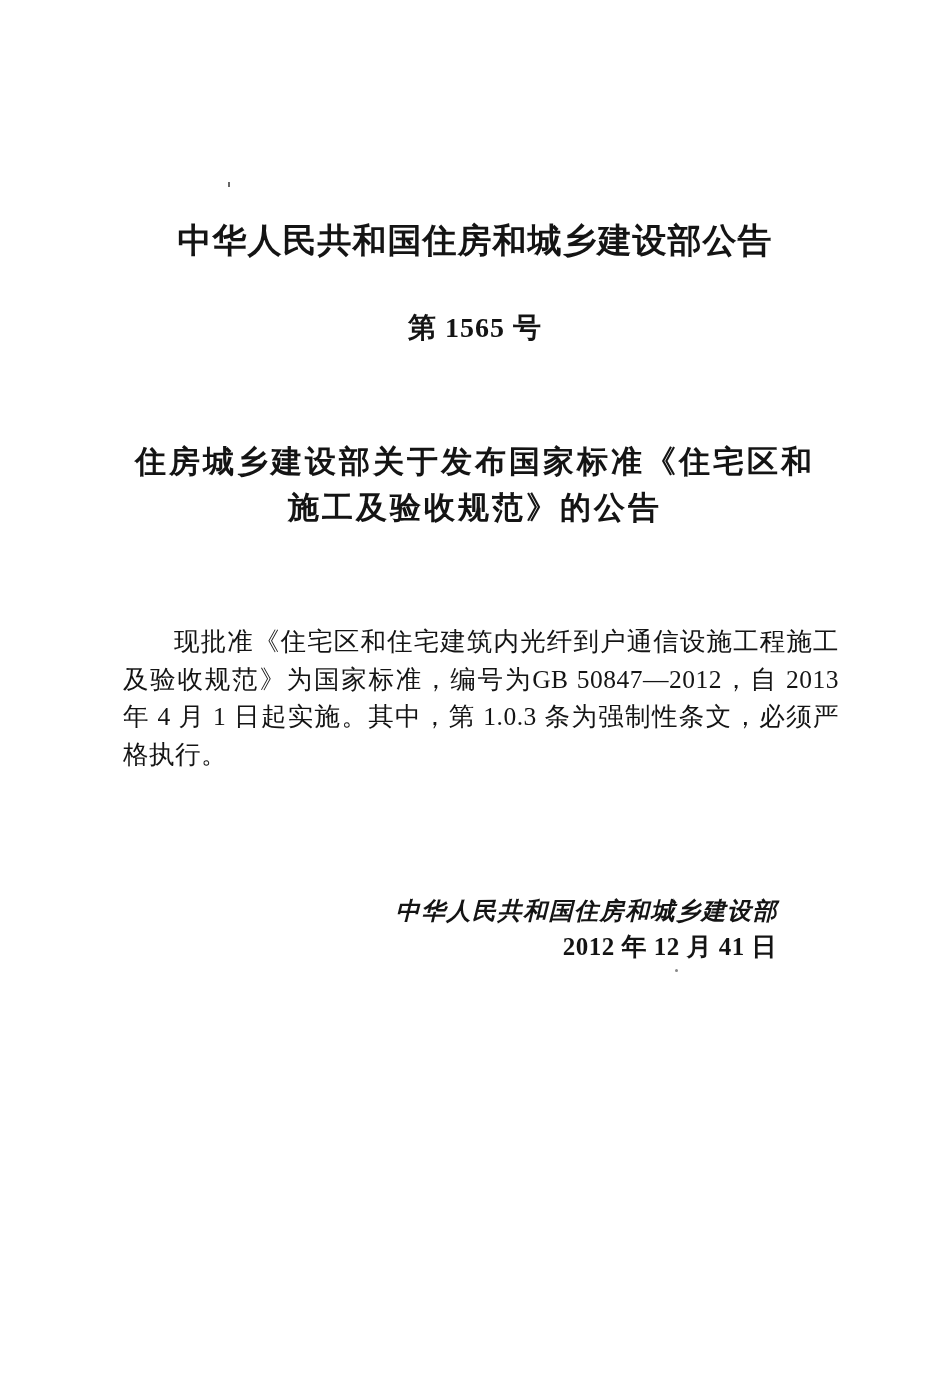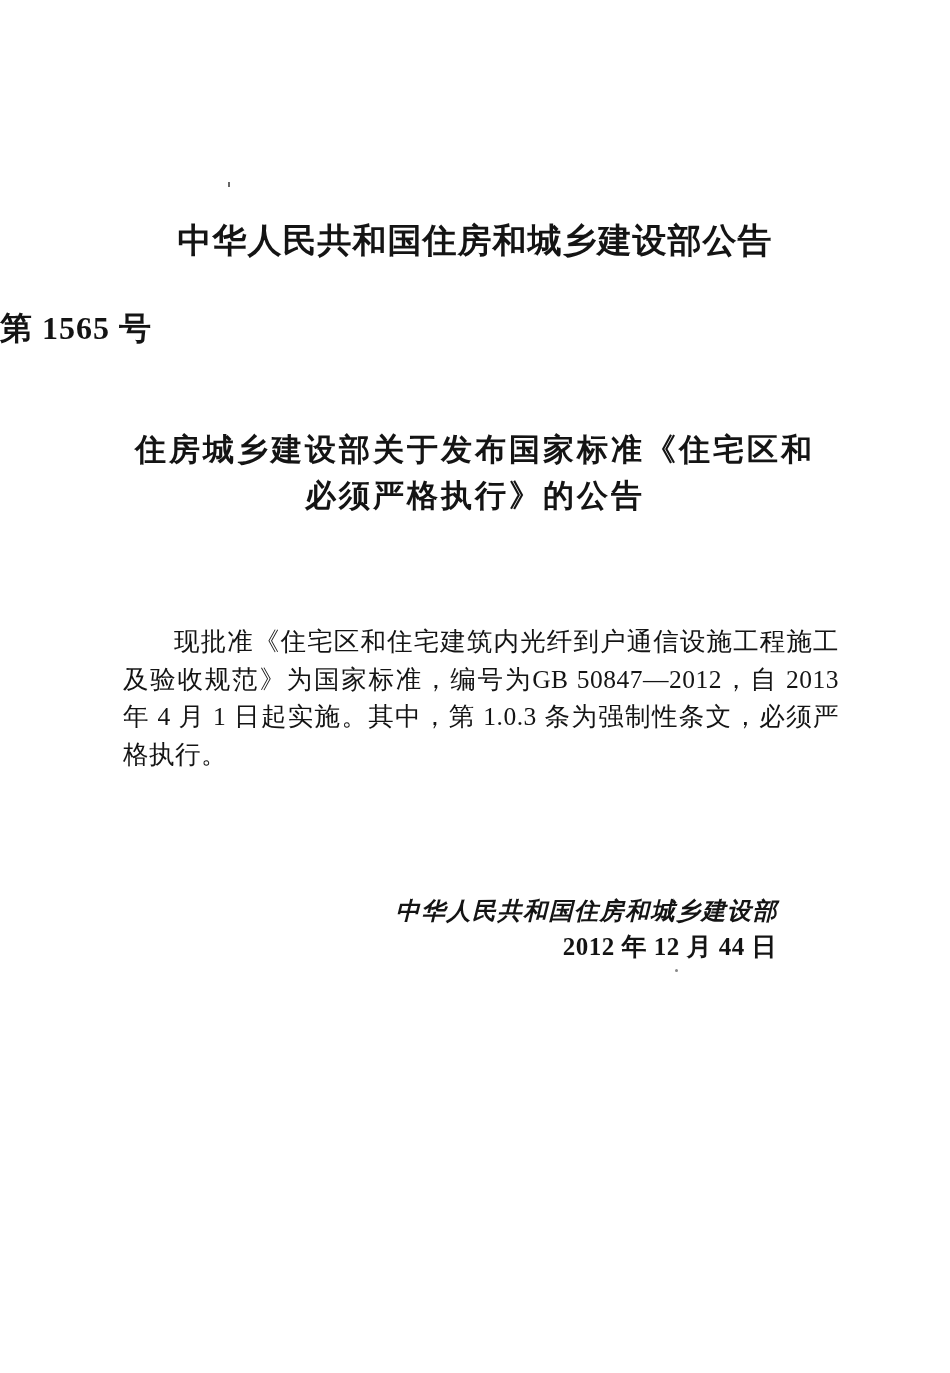--- a/index.html
+++ b/index.html
@@ -28,34 +28,34 @@
     font-size: 34px;
     line-height: 42px;
     letter-spacing: 1px;
     white-space: nowrap;
   }
   .doc-number {
     position: absolute;
     top: 310px;
     left: 0;
     right: 0;
-    text-align: left;
+    text-align: center;
     font-family: "Liberation Serif", serif;
     font-weight: 700;
-    font-size: 32px;
+    font-size: 28px;
     line-height: 36px;
     letter-spacing: 1px;
     white-space: nowrap;
   }
   .notice-heading {
     position: absolute;
     top: 423px;
     left: 0;
     right: 0;
-    margin: 4px;
+    margin: 16px;
     text-align: center;
     font-family: "Liberation Serif", serif;
     font-weight: 600;
     font-size: 31px;
     line-height: 46px;
     letter-spacing: 3px;
   }
   .notice-heading .heading-line {
     white-space: nowrap;
   }
@@ -123,28 +123,28 @@
 <body>
 
 <div class="page">
 
   <h1 class="announce-title">中华人民共和国住房和城乡建设部公告</h1>
 
   <div class="doc-number">第 1565 号</div>
 
   <h2 class="notice-heading">
     <div class="heading-line">住房城乡建设部关于发布国家标准《住宅区和</div>
-    <div class="heading-line">必须严格执行》的公告</div>
+    <div class="heading-line">施工及验收规范》的公告</div>
   </h2>
 
   <div class="body-text">
     <p>现批准《住宅区和住宅建筑内光纤到户通信设施工程施工及验收规范》为国家标准，编号为GB 50847—2012，自 2013 年 4 月 1 日起实施。其中，第 1.0.3 条为强制性条文，必须严格执行。</p>
   </div>
 
   <div class="signature">
     <div class="sig-org">中华人民共和国住房和城乡建设部</div>
-    <div class="sig-date">2012 年 12 月 44 日</div>
+    <div class="sig-date">2012 年 12 月 41 日</div>
   </div>
 
   <div class="speck speck-1"></div>
   <div class="speck speck-2"></div>
 
 </div>
 
 </body></html>

